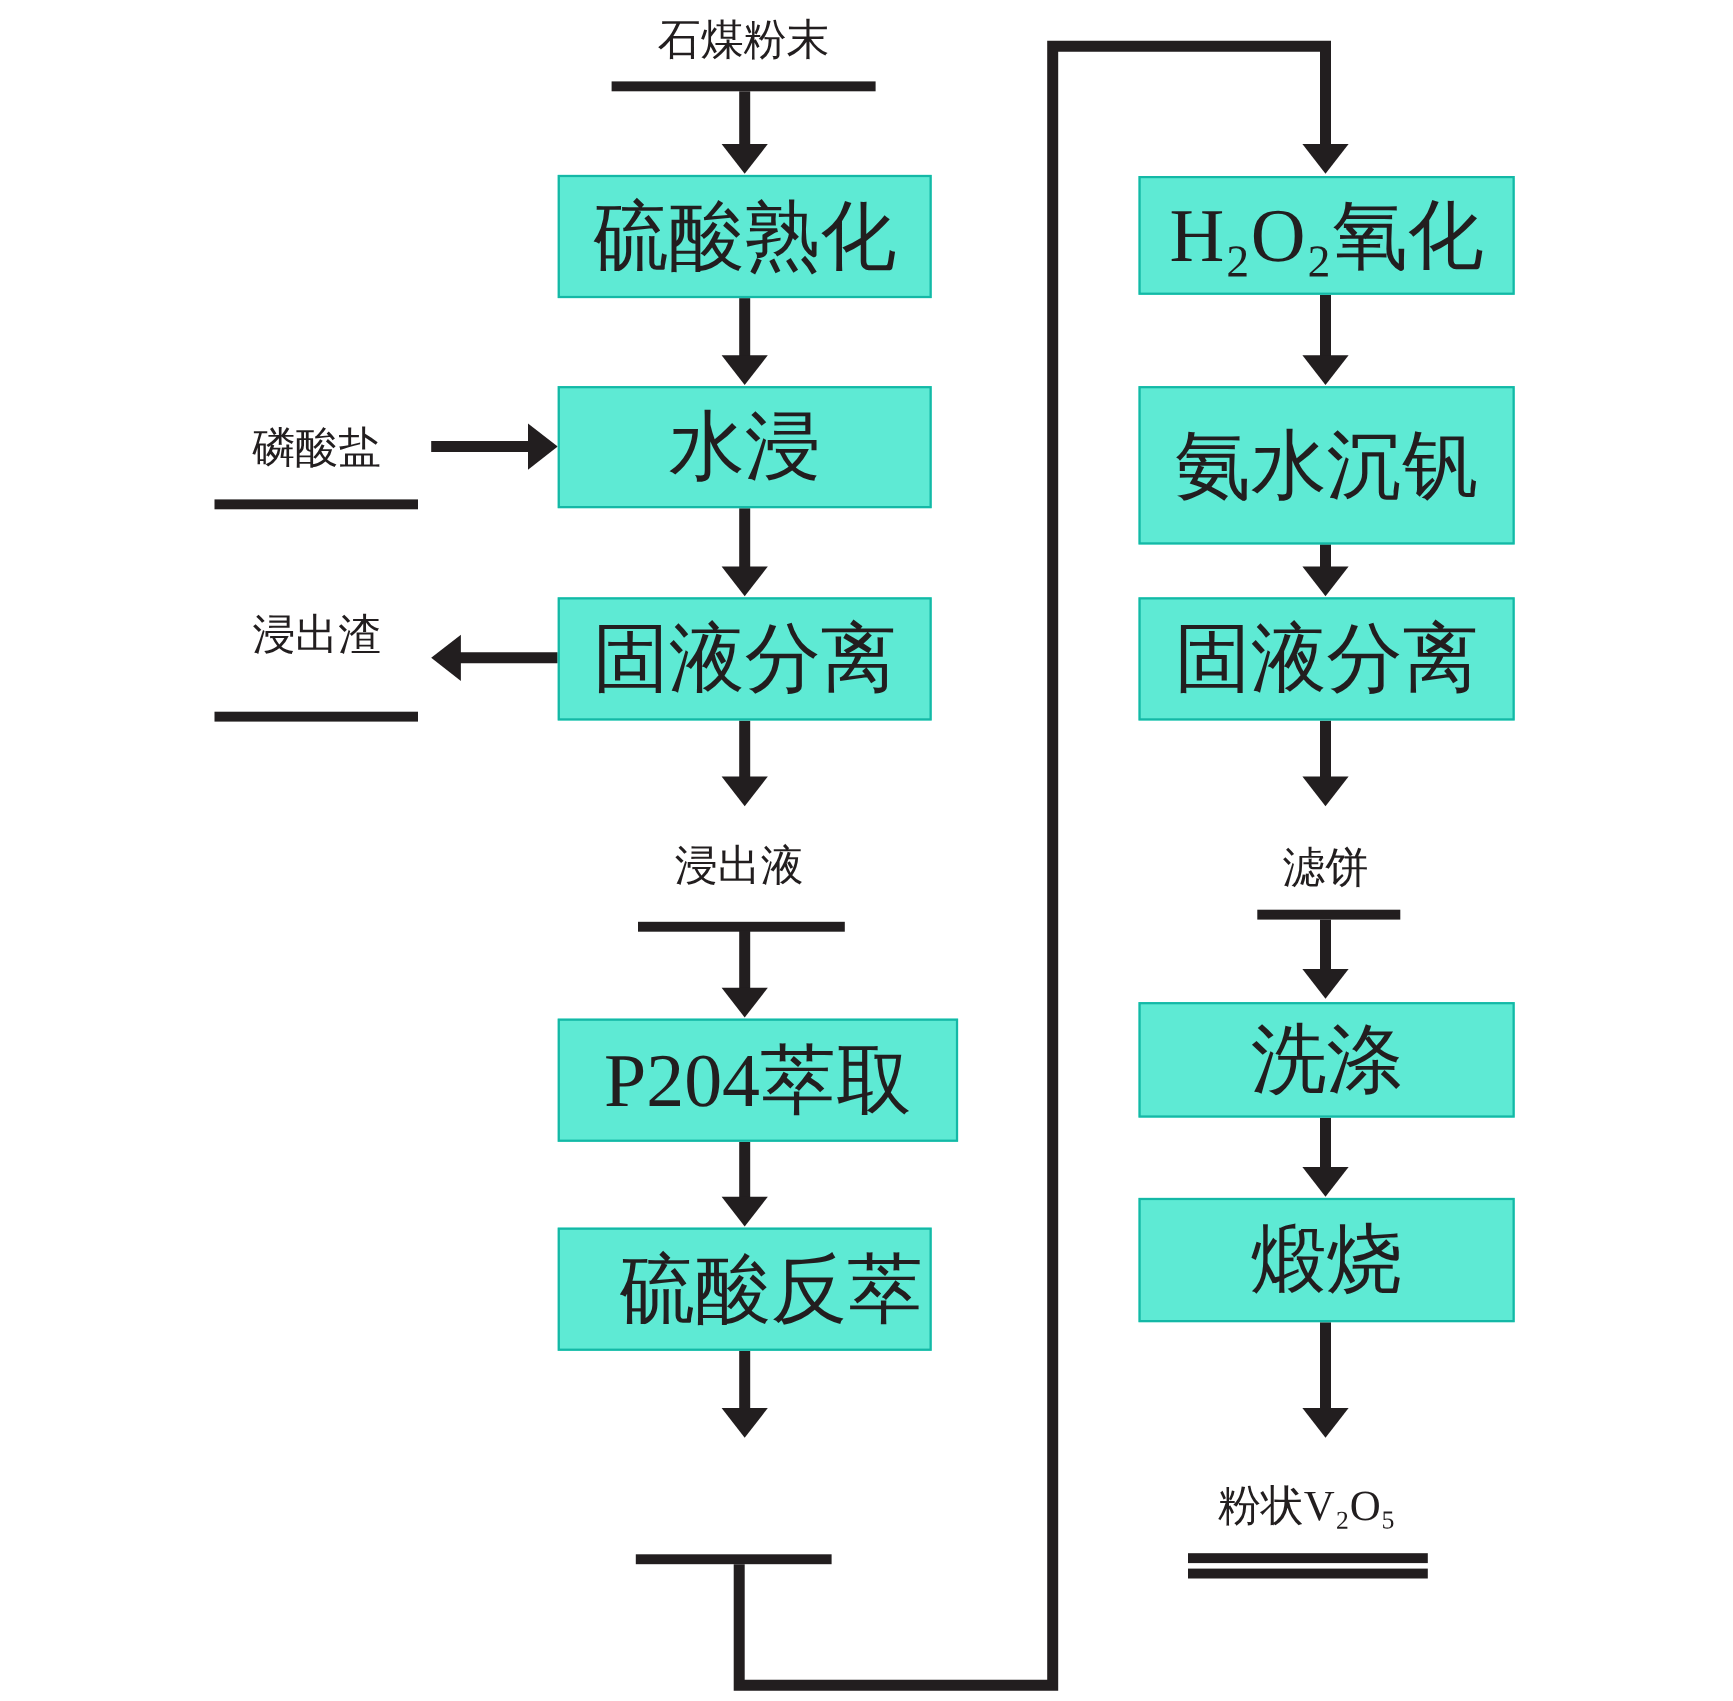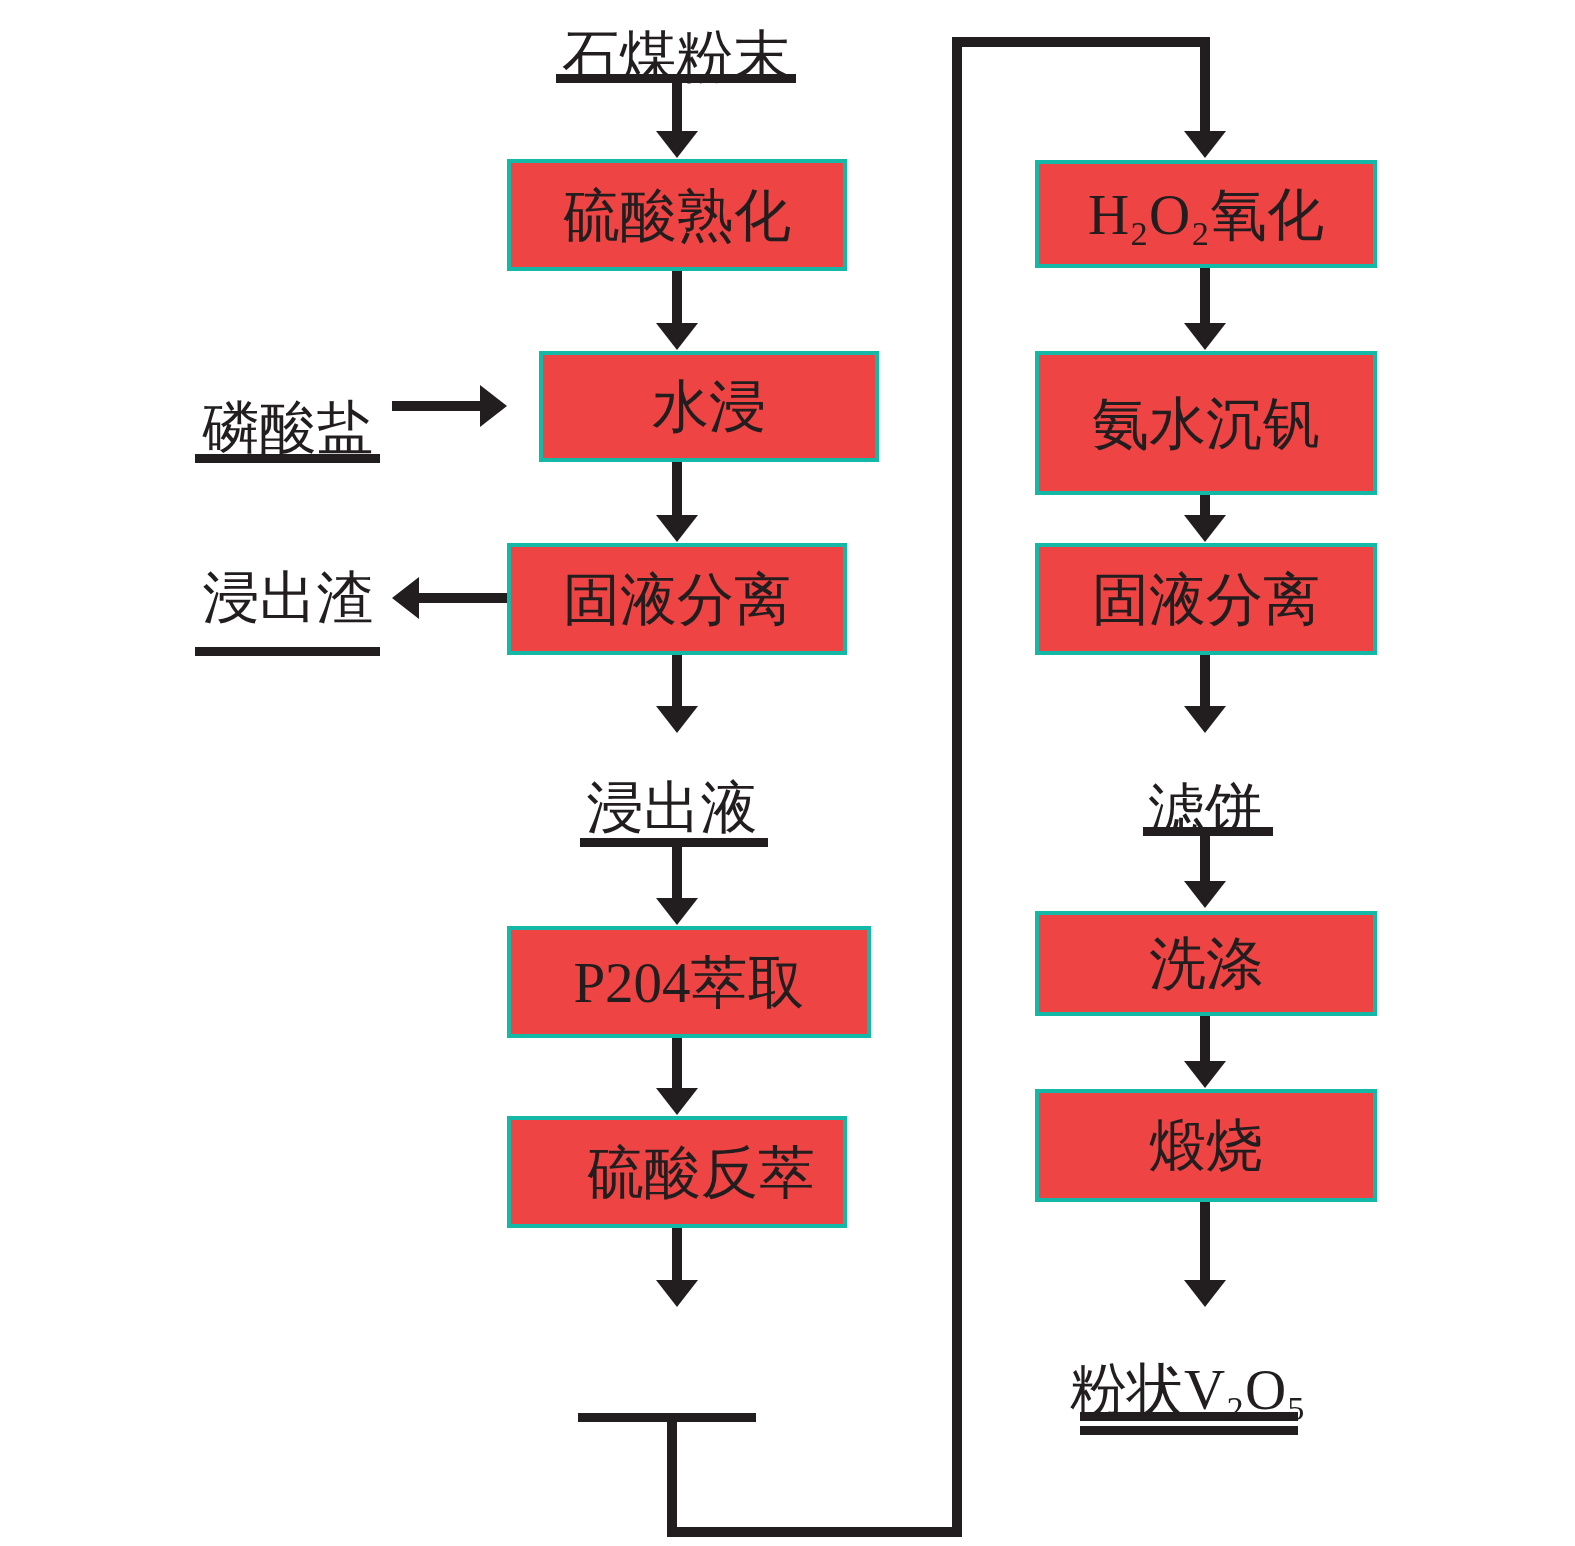--- a/index.html
+++ b/index.html
@@ -19,38 +19,37 @@
   .connector-layer {
     position: absolute;
     left: 0;
     top: 0;
     width: 1575px;
     height: 1546px;
   }
   .box {
     position: absolute;
     box-sizing: border-box;
-    border: 4px solid #14b8a6;
-    background: #ef4444;
+    border: 2px solid #14b8a6;
+    background: #5eead4;
     display: flex;
     align-items: center;
     justify-content: center;
-    font-size: 57px;
+    font-size: 69px;
     line-height: 1;
     white-space: nowrap;
   }
   .flabel {
     position: absolute;
     display: flex;
     align-items: center;
     justify-content: center;
-    font-size: 57px;
+    font-size: 39px;
     line-height: 1;
     white-space: nowrap;
-    margin-top: 20px;
   }
 </style>
 </head>
 <body>
 
 <div class="canvas">
 
   <svg class="connector-layer" viewBox="0 0 1575 1546" width="1575" height="1546">
     <g fill="#221e1f" stroke="none">
 
@@ -108,21 +107,21 @@
   </svg>
 
   <div class="flabel" style="left:426px; top:0px;    width:500px; height:72px;">石煤粉末</div>
   <div class="flabel" style="left:88px;  top:374px;  width:400px; height:66px;">磷酸盐</div>
   <div class="flabel" style="left:88px;  top:544px;  width:400px; height:66px;">浸出渣</div>
   <div class="flabel" style="left:422px; top:752px;  width:500px; height:70px;">浸出液</div>
   <div class="flabel" style="left:955px; top:754px;  width:500px; height:70px;">滤饼</div>
   <div class="flabel" style="left:938px; top:1332px; width:500px; height:74px;">粉状V₂O₅</div>
 
   <div class="box" style="left:507px; top:159px;  width:340px; height:112px;">硫酸熟化</div>
-  <div class="box" style="left:507px; top:351px;  width:340px; height:111px;margin-left:32px;">水浸</div>
+  <div class="box" style="left:507px; top:351px;  width:340px; height:111px;">水浸</div>
   <div class="box" style="left:507px; top:543px;  width:340px; height:112px;">固液分离</div>
   <div class="box" style="left:507px; top:926px;  width:364px; height:112px;">P204萃取</div>
   <div class="box" style="left:507px; top:1116px; width:340px; height:112px;padding-left:48px;">硫酸反萃</div>
 
   <div class="box" style="left:1035px; top:160px;  width:342px; height:108px;text-align:right;">H₂O₂氧化</div>
   <div class="box" style="left:1035px; top:351px;  width:342px; height:144px;">氨水沉钒</div>
   <div class="box" style="left:1035px; top:543px;  width:342px; height:112px;">固液分离</div>
   <div class="box" style="left:1035px; top:911px;  width:342px; height:105px;">洗涤</div>
   <div class="box" style="left:1035px; top:1089px; width:342px; height:113px;">煅烧</div>
 

